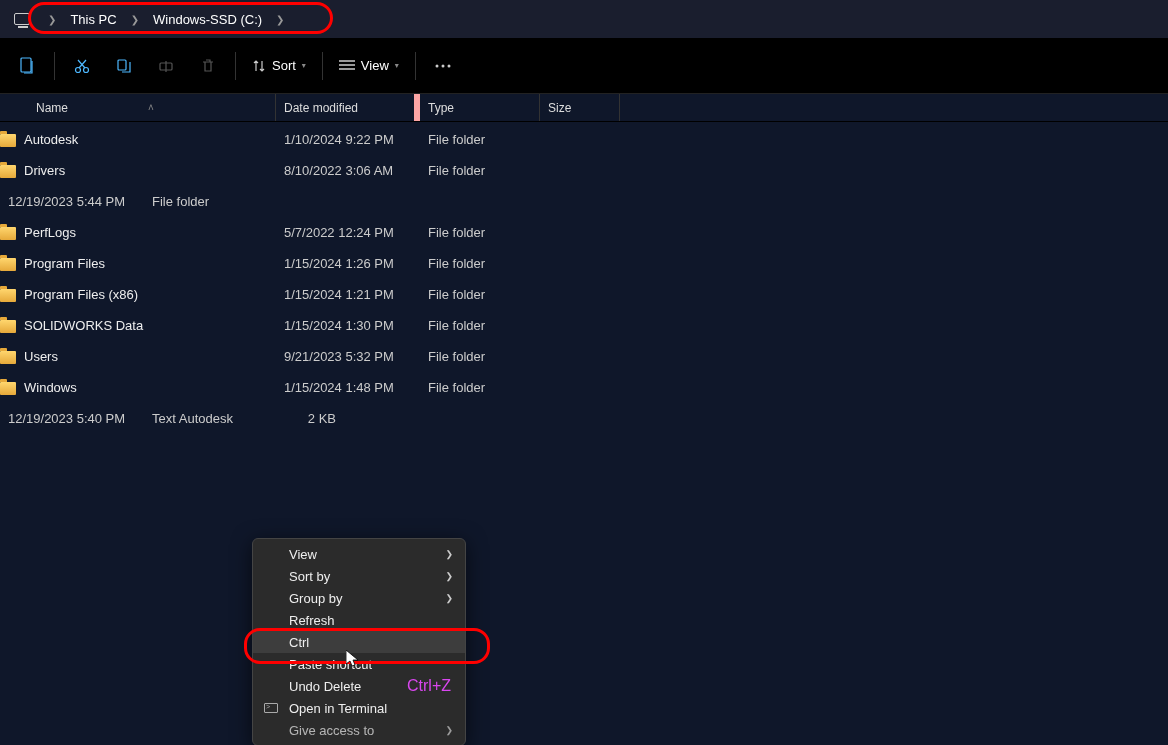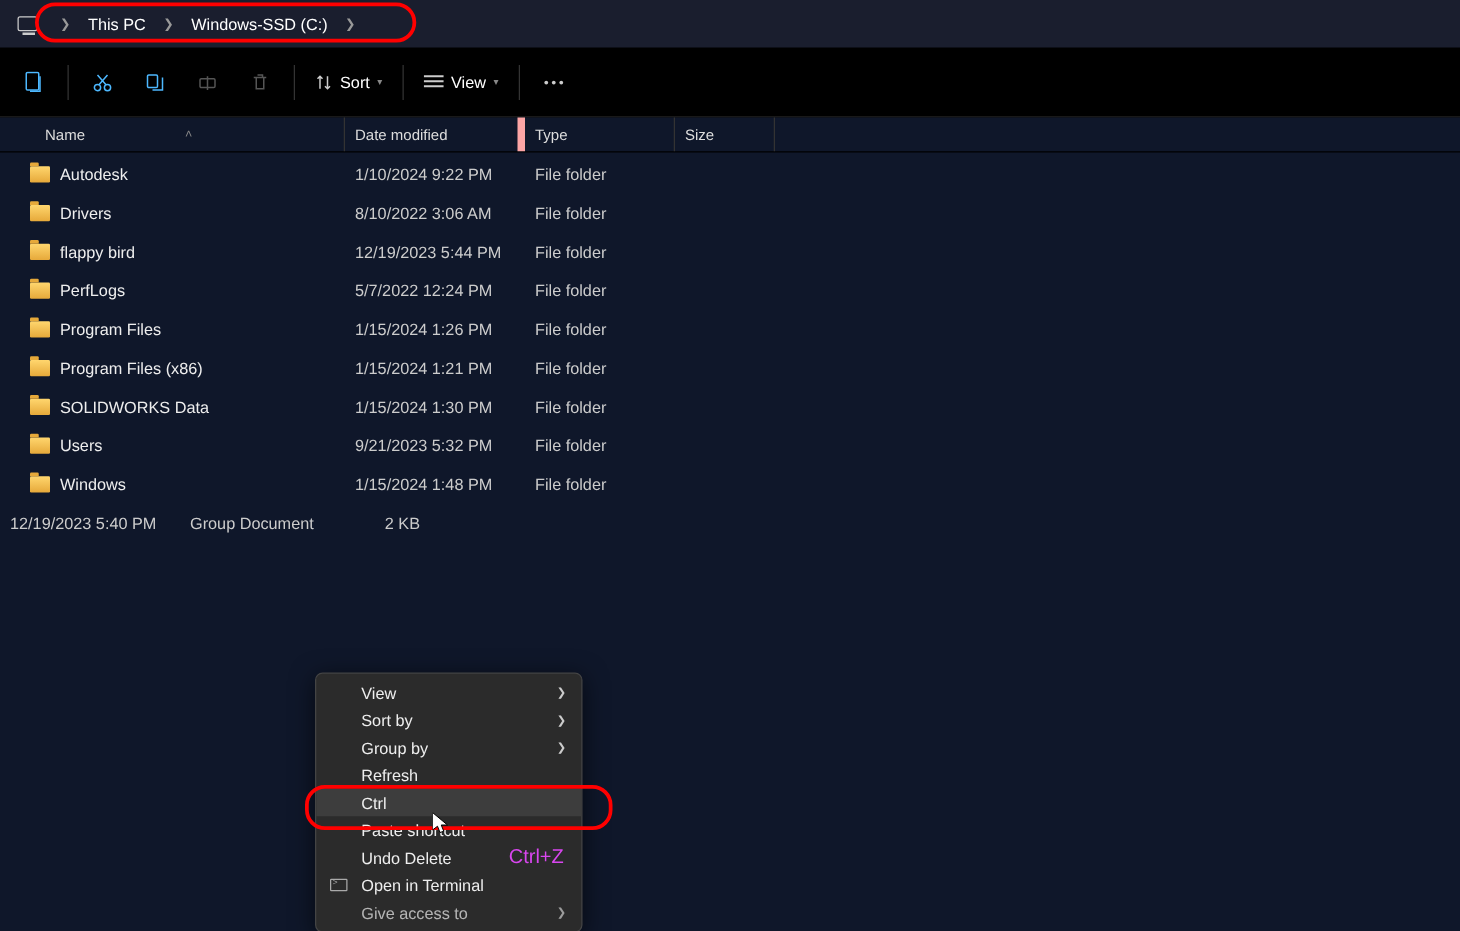--- a/index.html
+++ b/index.html
@@ -144,23 +144,22 @@
     .file-row {
       display: flex;
       height: 31px;
       align-items: center;
       font-size: 13px;
       color: #eee;
       cursor: pointer;
     }
     .fr-name {
       width: 276px;
-      padding-left: 24px;
-      display: flex;
-      align-items: center;
+      display: flex;
+      align-items: flex-end;
       gap: 8px;
     }
     .fr-date { width: 144px; padding-left: 8px; color: #ccc; }
     .fr-type { width: 120px; padding-left: 8px; color: #ccc; }
     .fr-size { width: 80px; padding-right: 8px; text-align: right; color: #ccc; }
     .folder-icon {
       width: 16px;
       height: 13px;
       background: linear-gradient(#ffd66e, #e6a93a);
       border-radius: 1px;
@@ -371,24 +370,20 @@
         <div class="file-row">
           <div class="fr-name">
             <div class="folder-icon"></div>
             <span>Drivers</span>
           </div>
           <div class="fr-date">8/10/2022 3:06 AM</div>
           <div class="fr-type">File folder</div>
           <div class="fr-size"></div>
         </div>
         <div class="file-row">
-          <div class="fr-name">
-            <div class="folder-icon"></div>
-            <span>flappy bird</span>
-          </div>
           <div class="fr-date">12/19/2023 5:44 PM</div>
           <div class="fr-type">File folder</div>
           <div class="fr-size"></div>
         </div>
         <div class="file-row">
           <div class="fr-name">
             <div class="folder-icon"></div>
             <span>PerfLogs</span>
           </div>
           <div class="fr-date">5/7/2022 12:24 PM</div>
@@ -435,21 +430,21 @@
           <div class="fr-name">
             <div class="folder-icon"></div>
             <span>Windows</span>
           </div>
           <div class="fr-date">1/15/2024 1:48 PM</div>
           <div class="fr-type">File folder</div>
           <div class="fr-size"></div>
         </div>
         <div class="file-row">
           <div class="fr-date">12/19/2023 5:40 PM</div>
-          <div class="fr-type">Group Document</div>
+          <div class="fr-type">Text Autodesk</div>
           <div class="fr-size">2 KB</div>
         </div>
       </div>
   </div>
 </div>
 
 <div class="context-menu">
   <div class="menu-item">
     <span>View</span>
     <span class="menu-arrow">❯</span>

